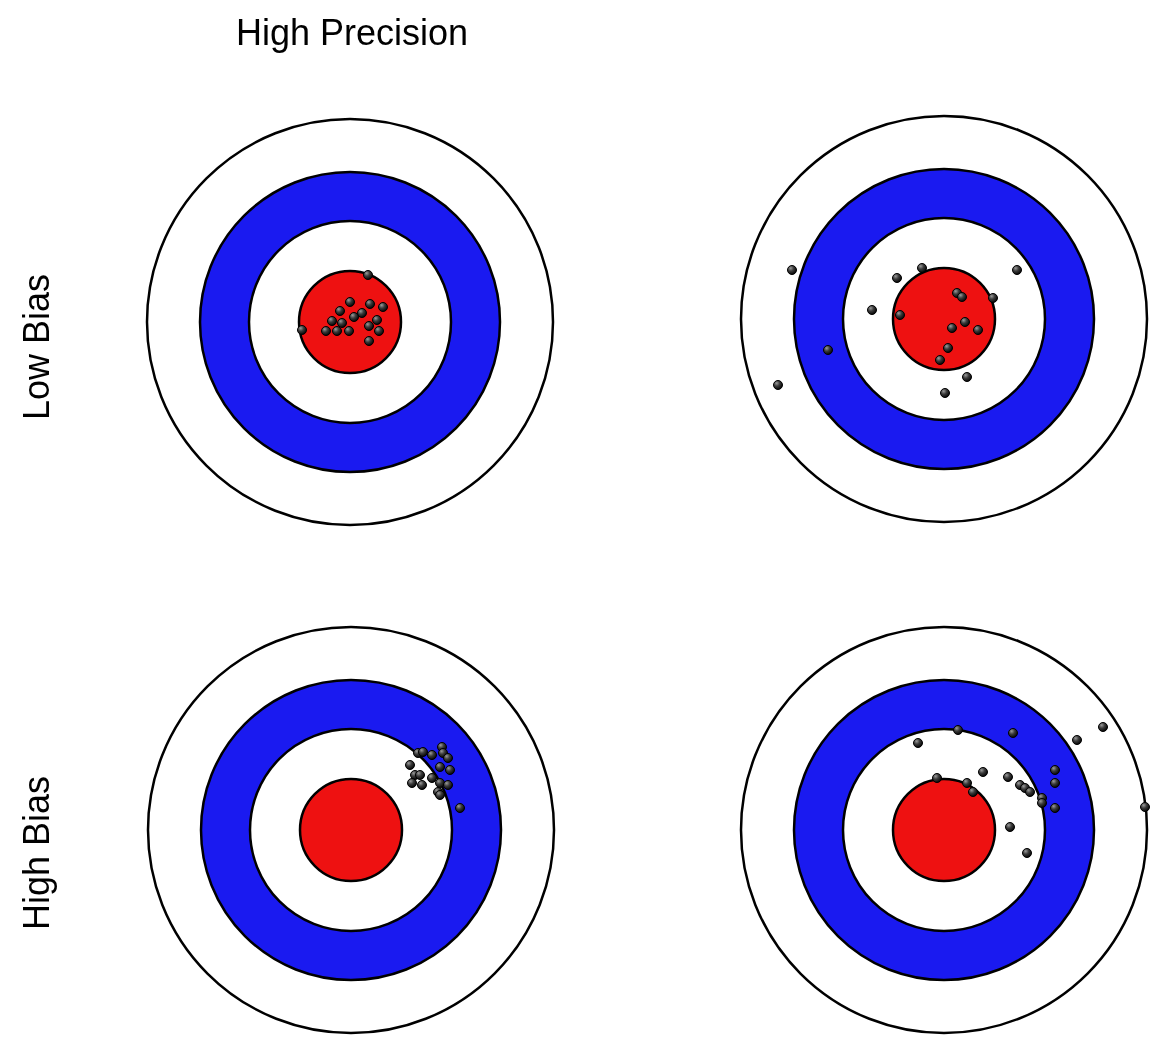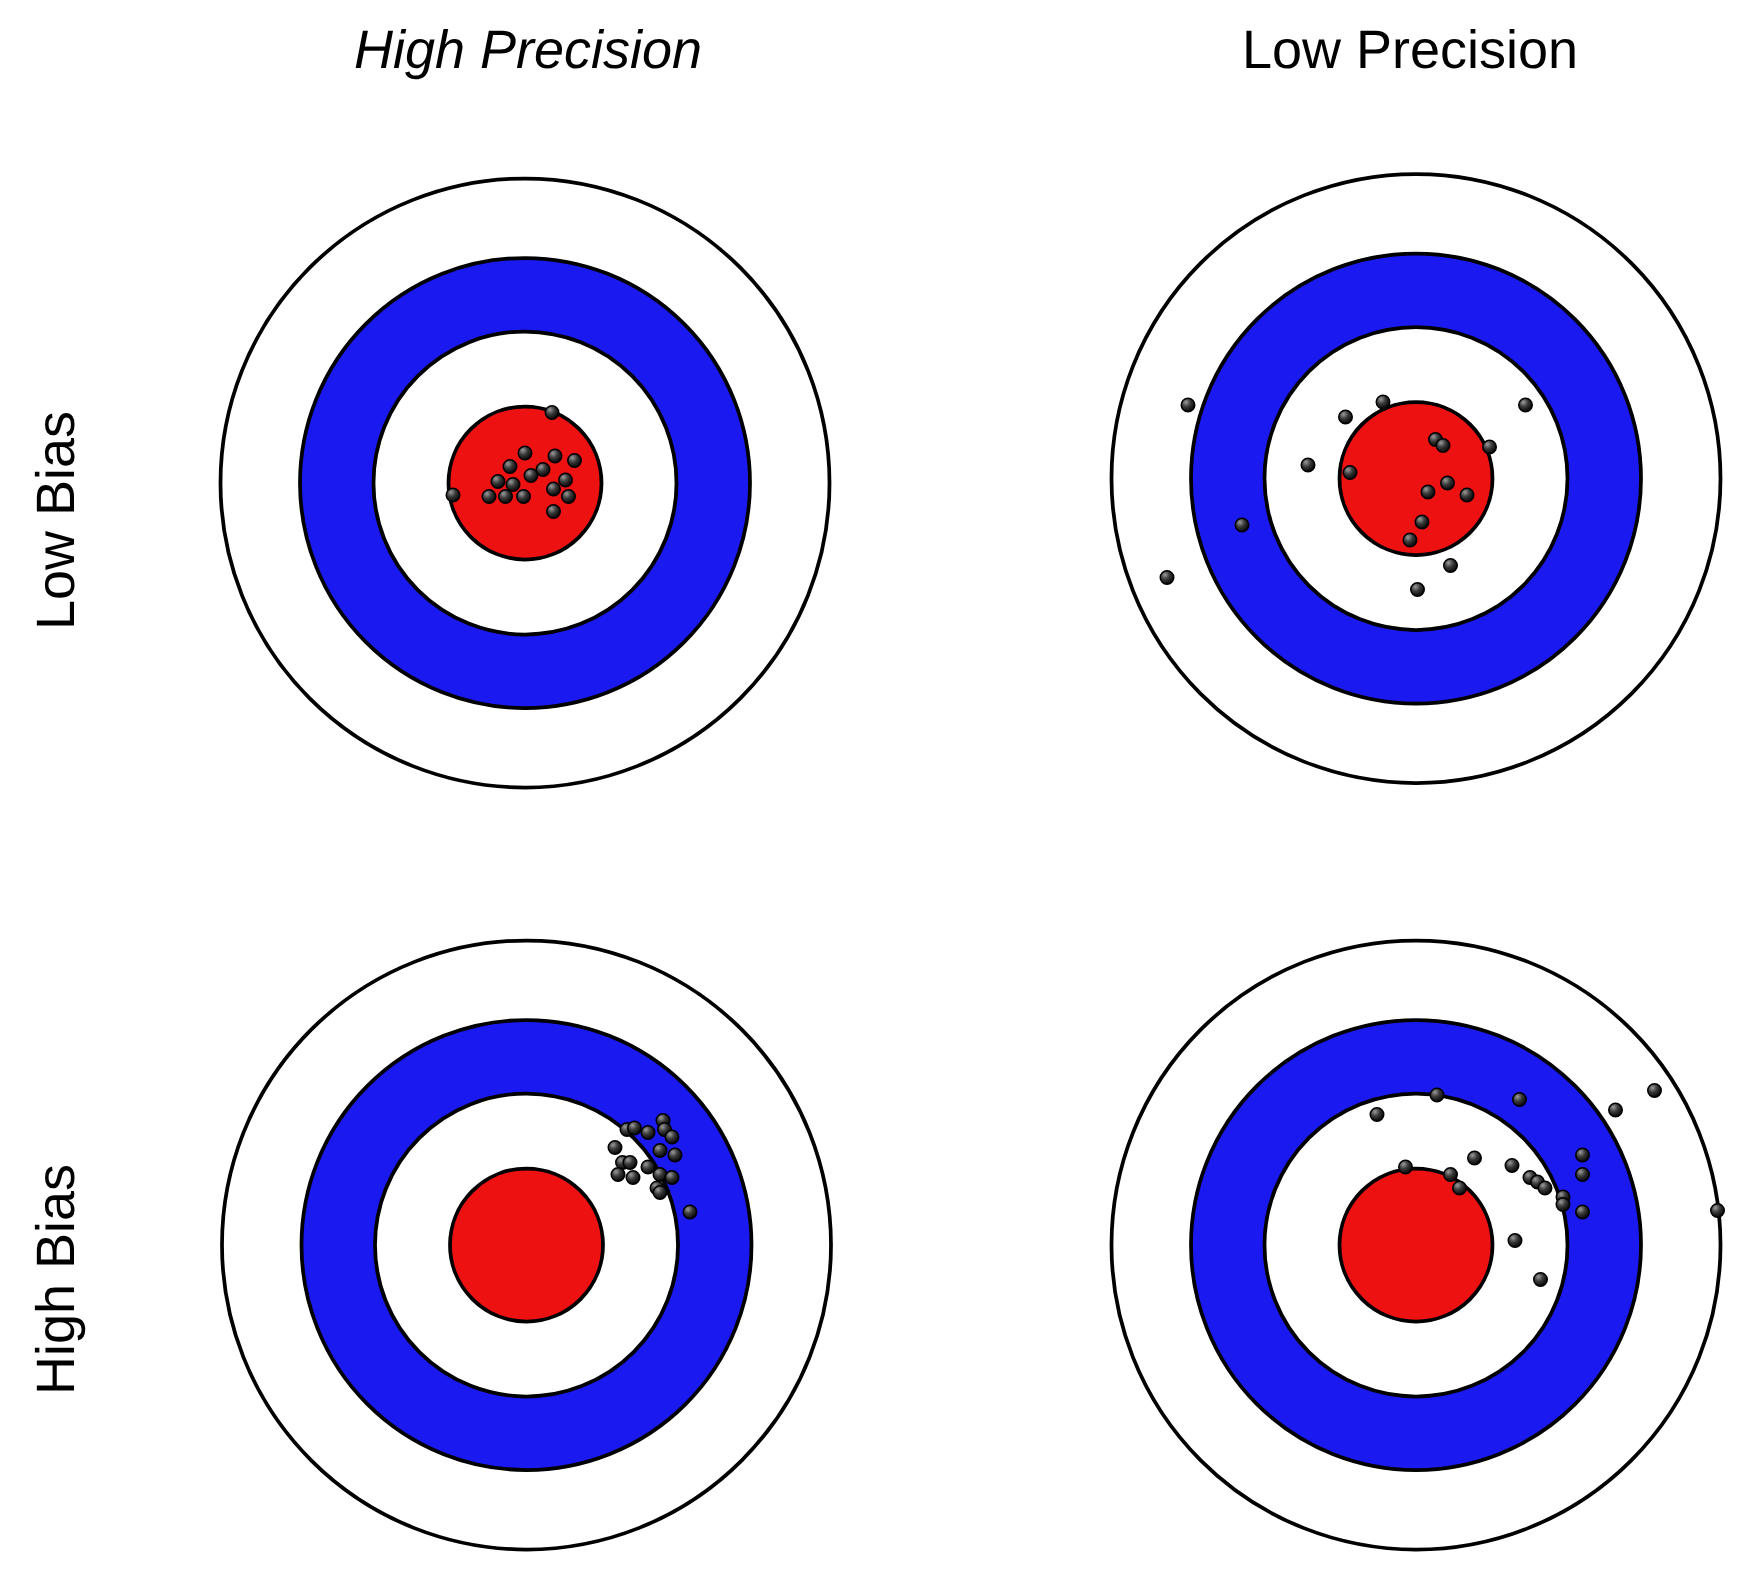--- a/index.html
+++ b/index.html
@@ -16,21 +16,21 @@
     overflow: hidden;
   }
   .col-title {
     position: absolute;
     top: 12px;
     transform: translateX(-50%);
     font-size: 36px;
     color: #000000;
     white-space: nowrap;
   }
-  .col-title.c1 { left: 352px; font-style: italic; }
+  .col-title.c1 { left: 352px; }
   .col-title.c2 { left: 940px; }
   .row-label {
     position: absolute;
     left: 37px;
     transform: translate(-50%, -50%) rotate(-90deg);
     transform-origin: center center;
     font-size: 36px;
     color: #000000;
     white-space: nowrap;
   }
@@ -41,21 +41,20 @@
     display: block;
   }
 </style>
 </head>
 <body>
 
 <div class="canvas">
 
   <div class="col-title c1">High Precision</div>
 
-  <div class="col-title c2">Low Precision</div>
 
   <div class="row-label r1">Low Bias</div>
 
   <div class="row-label r2">High Bias</div>
 
   <svg class="target" viewBox="0 0 420 420" style="width: 420px; height: 420px; left: 140px; top: 112px;">
       <defs>
         <radialGradient id="dotGrad0" cx="35%" cy="30%" r="75%">
           <stop offset="0" stop-color="#9a9a9a"></stop>
           <stop offset="0.45" stop-color="#3a3a3a"></stop>

